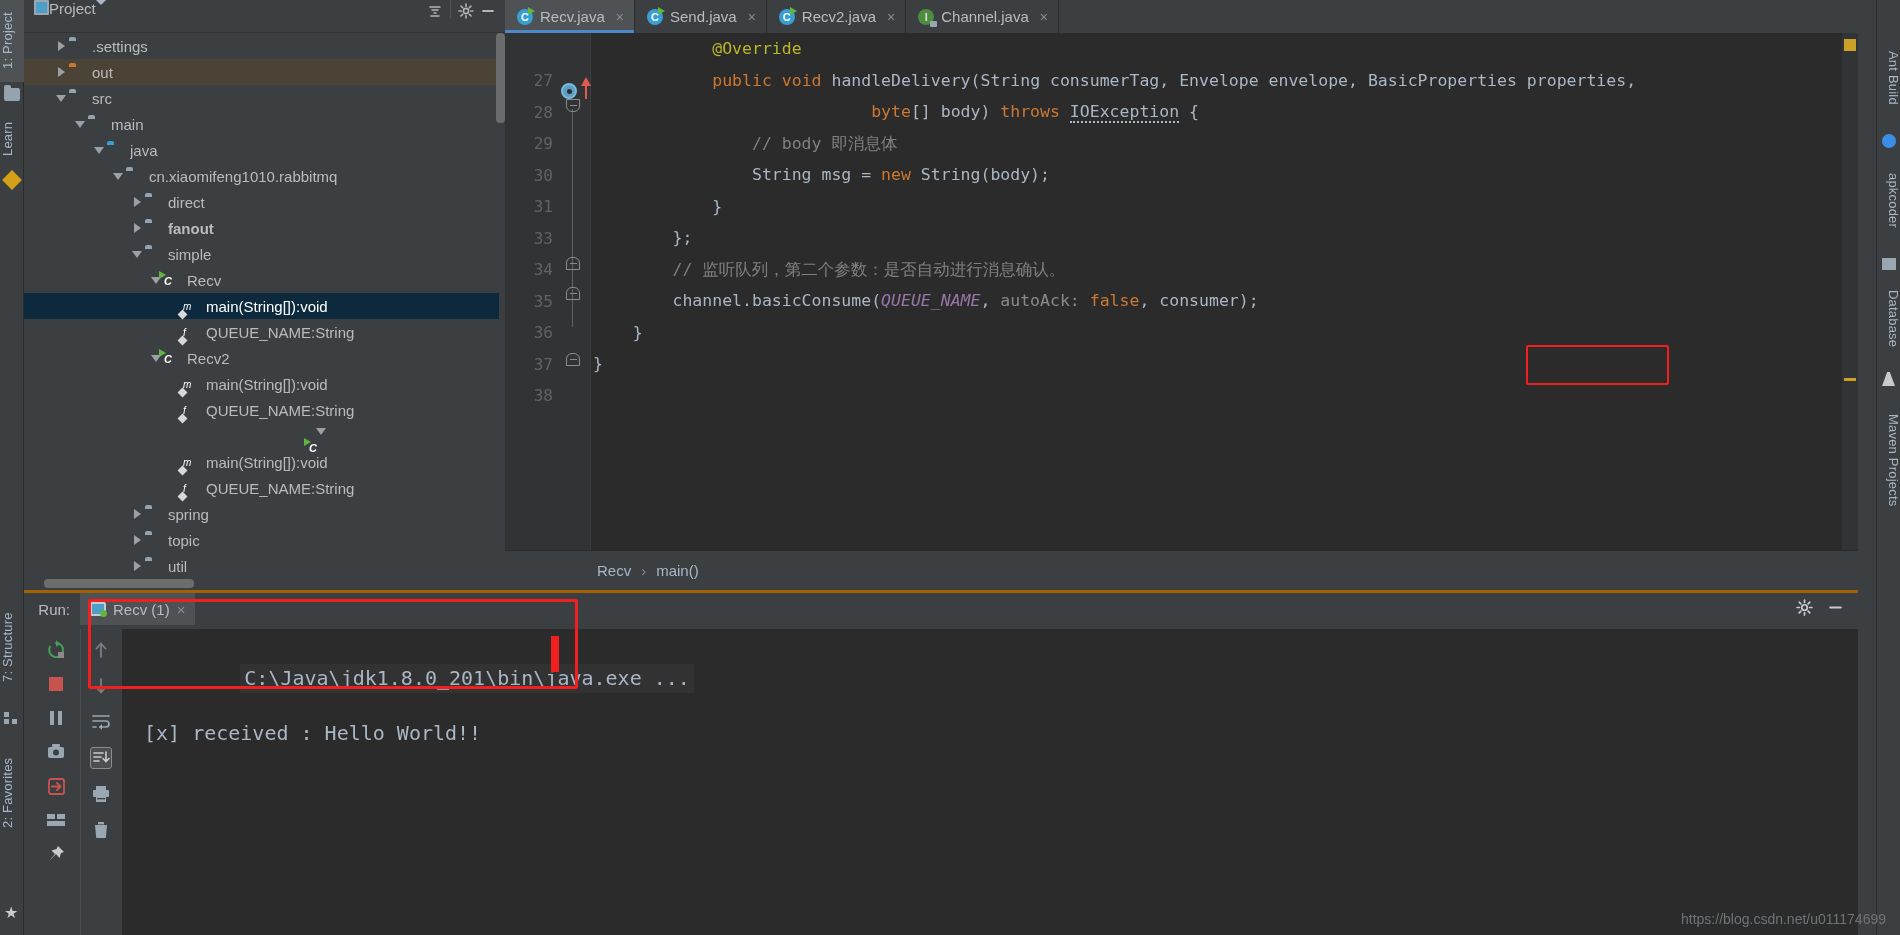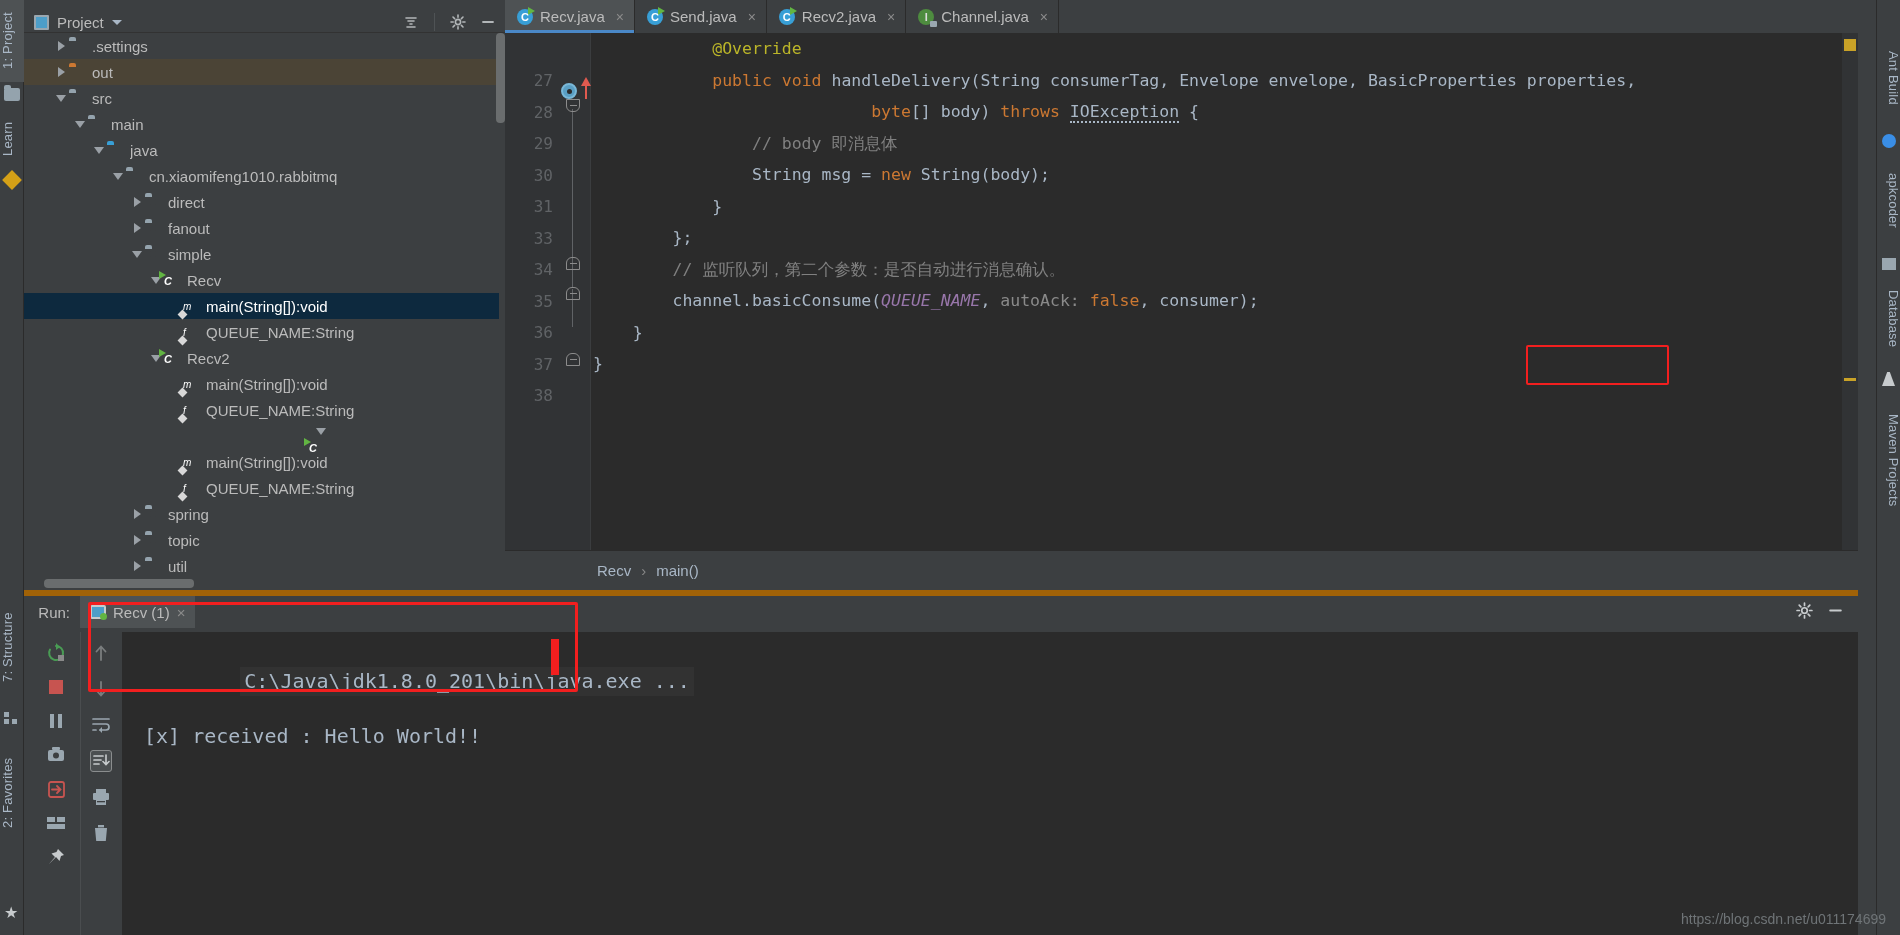--- a/index.html
+++ b/index.html
@@ -24,22 +24,22 @@
     white-space:nowrap; padding:4px 0; letter-spacing:.2px;
   }
   .vtab.sel { background:#4e5254; }
 
   
   .project-panel {
     position:absolute; left:24px; top:0; width:481px; height:590px;
     background:#3c3f41;
   }
   .project-header {
-    height:33px; display:flex; align-items:center; gap:8px;
-    padding:12px 6px 0 10px; background:#3c3f41; border-bottom:1px solid #323232;
+    height:33px; display:flex; 
+    padding:0 6px 0 10px; background:#3c3f41; border-bottom:1px solid #323232;
   }
   .ph-icon { width:15px; height:15px; border:2px solid #9aa7b0; background:#4d9ec9; border-radius:1px; }
   .ph-title { font-size:15px; color:#bbbbbb; }
   .caret-down { width:0;height:0;border-left:5px solid transparent;border-right:5px solid transparent;border-top:5px solid #a9b7c6; }
   .ph-spacer { flex:1; }
   .hdr-btn { width:22px;height:22px;display:flex;align-items:center;justify-content:center;opacity:.85; }
   .vsep { width:1px; height:18px; background:#4f5355; margin:0 4px; }
 
   .tree {
     position:absolute; left:0; top:33px; right:6px; bottom:16px;
@@ -127,21 +127,21 @@
     display:flex; align-items:center; gap:10px; padding-left:92px; color:#a9b7c6; font-size:15px;
     border-top:1px solid #2b2b2b;
   }
   .bc-sep { color:#888; }
 
   .ed-scroll { position:absolute; right:4px; top:36px; width:9px; height:340px; background:#6a6d6e; border-radius:4px; }
   .marker-bar { position:absolute; right:0; top:33px; width:16px; bottom:40px; background:#313335; }
   .err-stripe { position:absolute; right:2px; width:12px; height:12px; background:#c9a227; }
 
   
-  .run-panel { position:absolute; left:24px; top:590px; right:42px; bottom:0; background:#3c3f41; border-top:6px solid #a16207; }
+  .run-panel { position:absolute; left:24px; top:590px; right:42px; bottom:0; background:#3c3f41; border-top:3px solid #a16207; }
   .run-head { display:flex; align-items:center; height:32px; }
   .run-label { width:56px; text-align:right; padding-right:10px; color:#bbbbbb; font-size:15px; }
   .run-tab { display:flex; align-items:center; gap:7px; padding:0 10px; height:32px; background:#4e5254; color:#bbbbbb; font-size:15px; }
   .run-tab .x { color:#8c8c8c; }
   .runcfg-ico { width:16px;height:14px;background:#4d9ec9;border:2px solid #c7cbcd;border-radius:2px;position:relative; }
   .runcfg-ico:after{content:"";position:absolute;right:-3px;bottom:-3px;width:7px;height:7px;border-radius:50%;background:#62b543;}
   .run-head-right { margin-left:auto; display:flex; align-items:center; gap:14px; padding-right:14px; }
 
   .run-toolbar { position:absolute; left:10px; top:36px; width:44px; bottom:0; display:flex; flex-direction:column; align-items:center; gap:12px; padding-top:10px; }
   .run-toolbar2 { position:absolute; left:56px; top:36px; width:40px; bottom:0; display:flex; flex-direction:column; align-items:center; gap:14px; padding-top:10px; border-left:1px solid #4a4d4f; }
@@ -258,21 +258,21 @@
           <span class="ico"><i class="pkg"></i></span>
           <span class="lbl">cn.xiaomifeng1010.rabbitmq</span>
         </div>
         <div class="node" style="padding-left: 105px;">
           <span class="tw">
             <i class="tri-r"></i>
           </span>
           <span class="ico"><i class="pkg"></i></span>
           <span class="lbl">direct</span>
         </div>
-        <div class="node" style="padding-left: 105px;">
+        <div class="node" style="padding-left: 105px; font-weight: bold;">
           <span class="tw">
             <i class="tri-r"></i>
           </span>
           <span class="ico"><i class="pkg"></i></span>
           <span class="lbl">fanout</span>
         </div>
         <div class="node" style="padding-left: 105px;">
           <span class="tw">
             <i class="tri-d"></i>
           </span>

